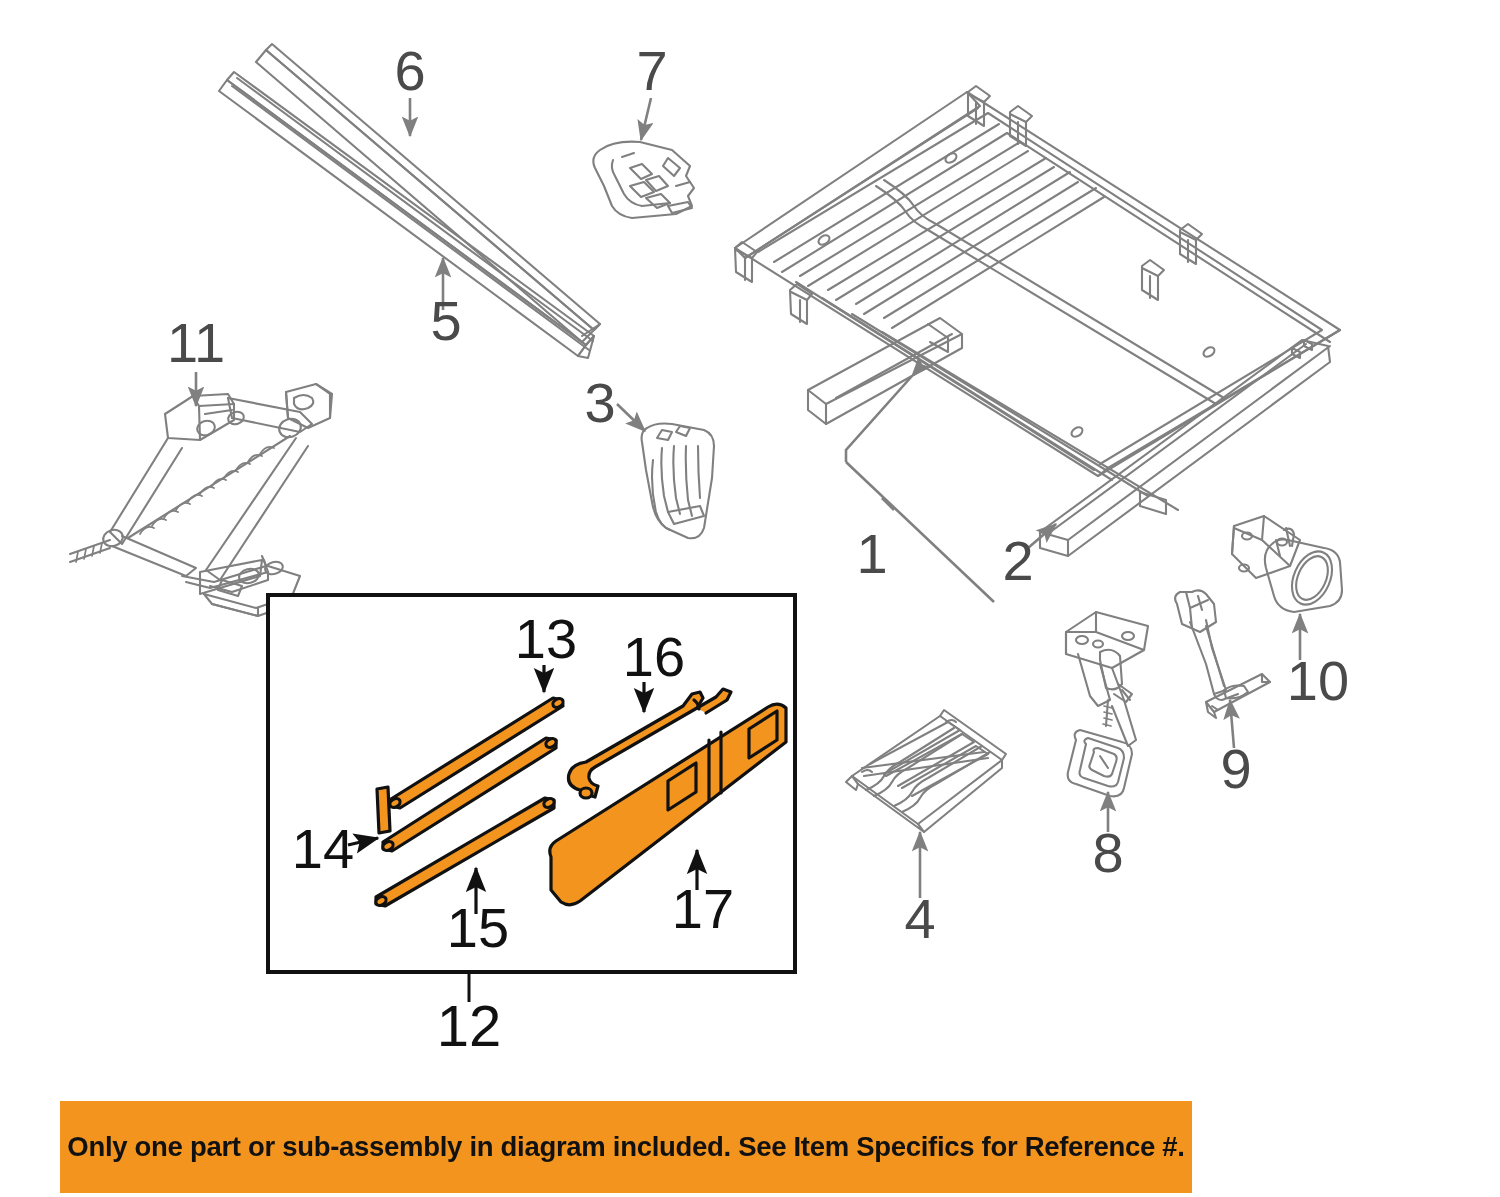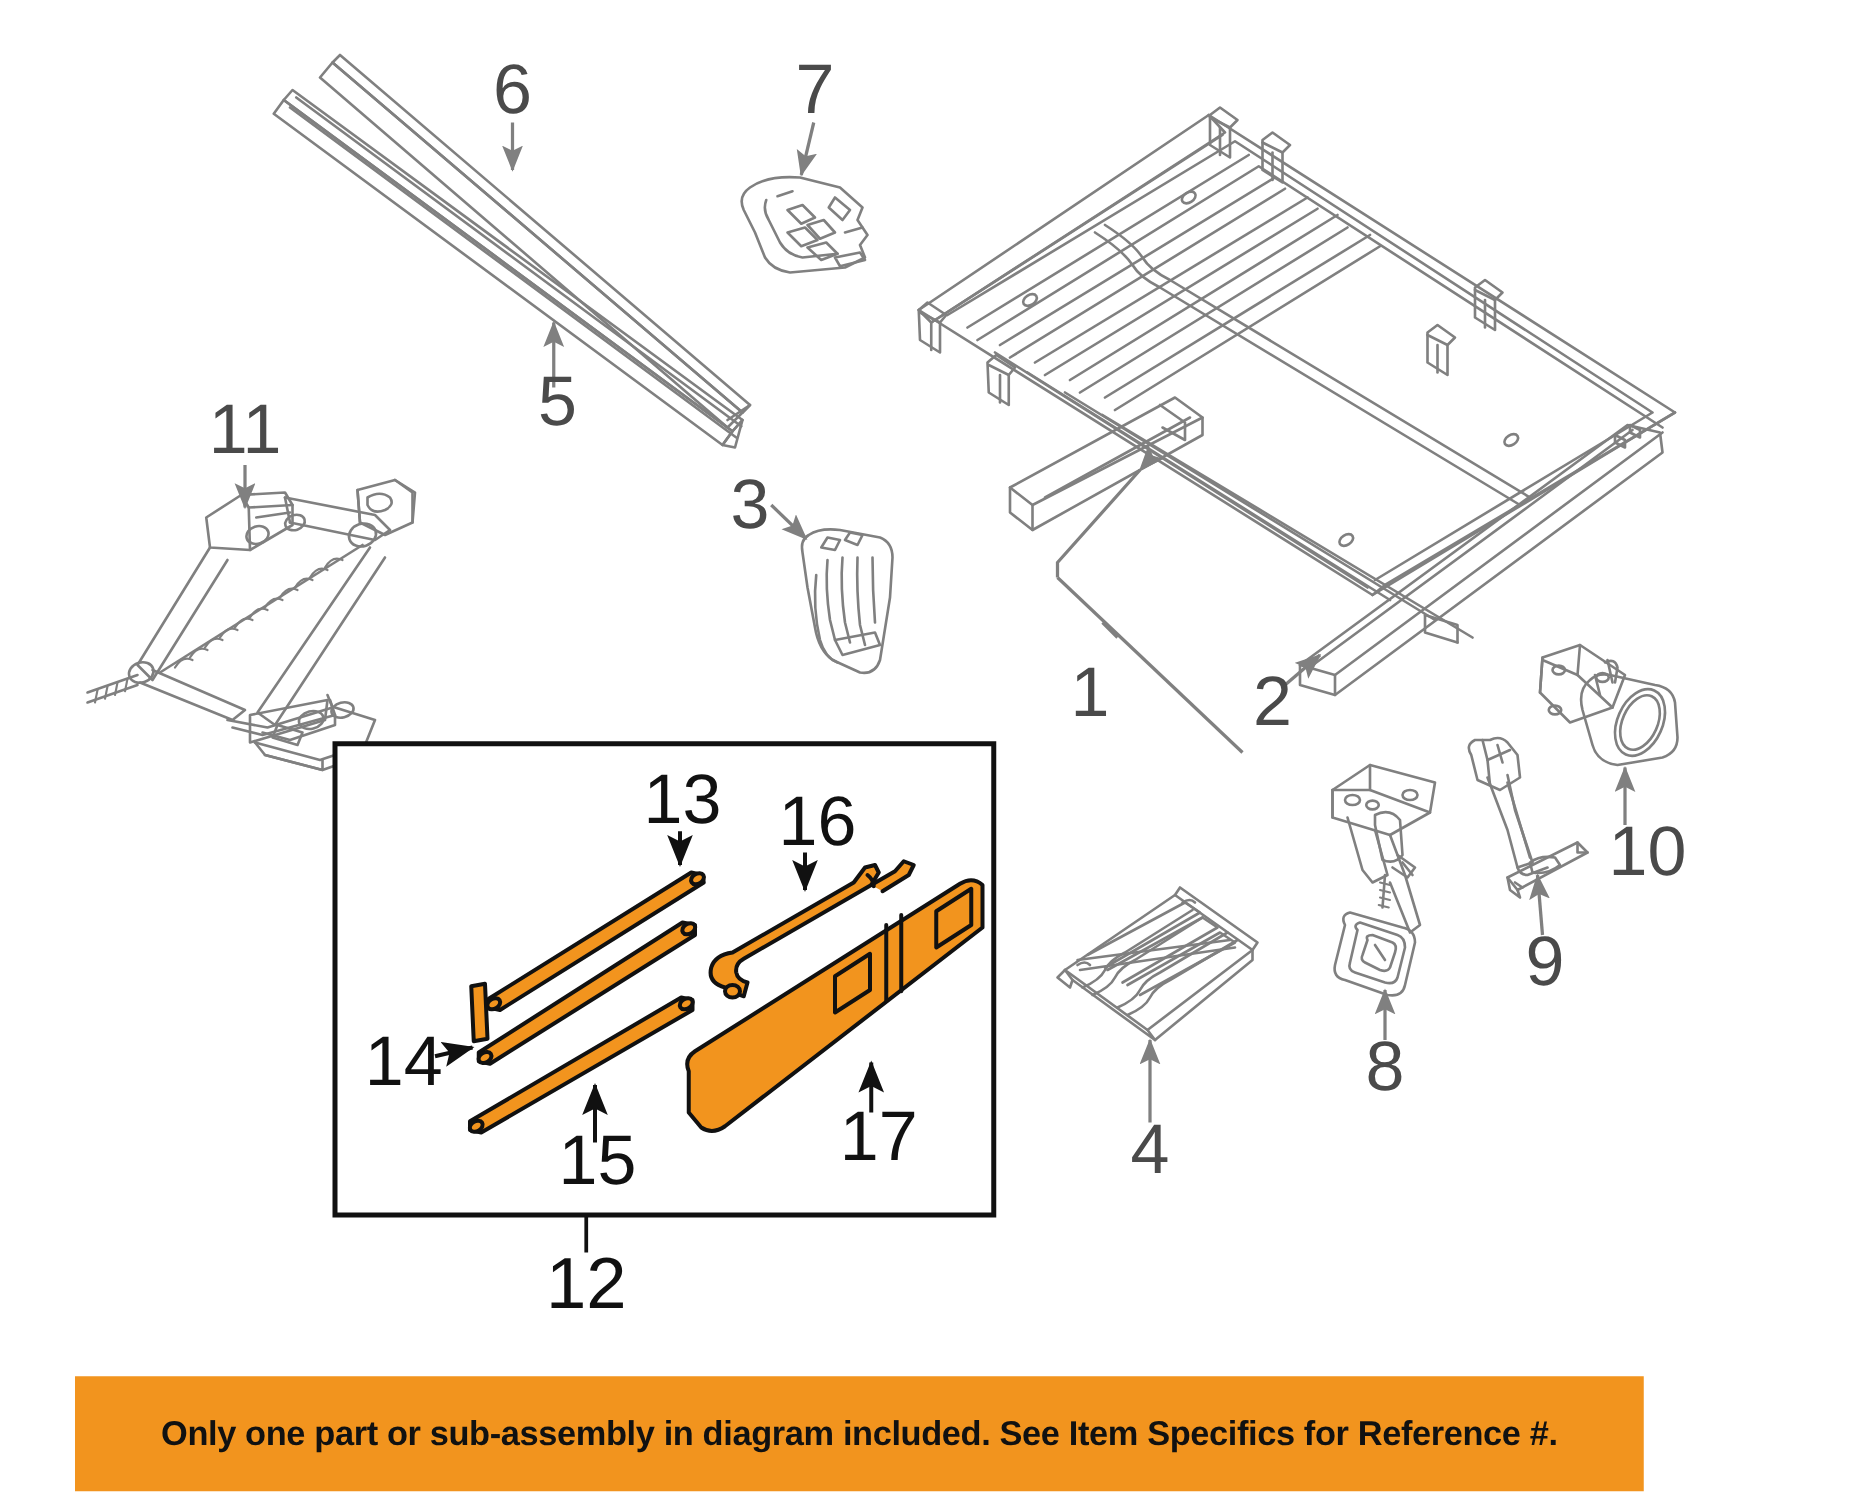--- a/index.html
+++ b/index.html
@@ -13,21 +13,21 @@
   svg.layer{position:absolute;left:0;top:0;width:1500px;height:1197px;}
   .callout-num{
     font-family:"Liberation Sans", sans-serif;
     font-weight:400;
     fill:#4a4a4a;
   }
   .callout-num.dark{fill:#111111;font-weight:500;}
   .banner{
     position:absolute;
     left:60px; top:1101px;
-    width:1255px; height:92px;
+    width:1132px; height:92px;
     background:#f2941e;
     display:flex;flex-direction:column;
     align-items:center;justify-content:center;
     box-sizing:border-box;
   }
   .banner-line{
     color:#111111;
     font-family:"Liberation Sans", sans-serif;
     font-weight:bold;
     font-size:27.5px;

